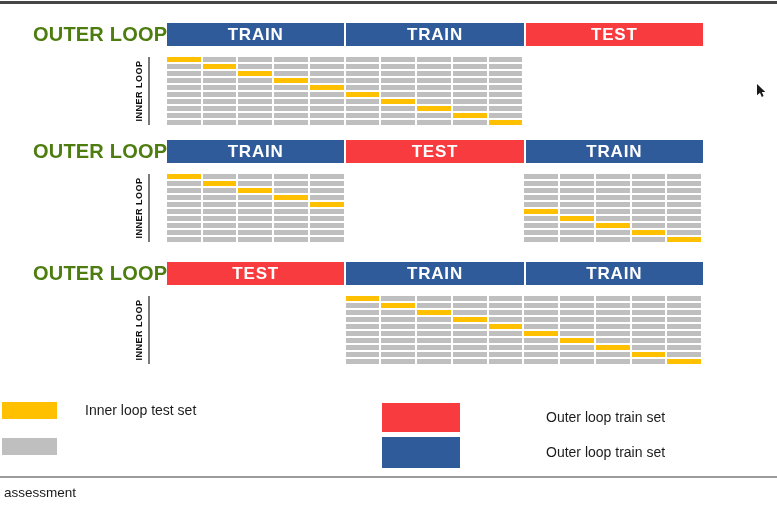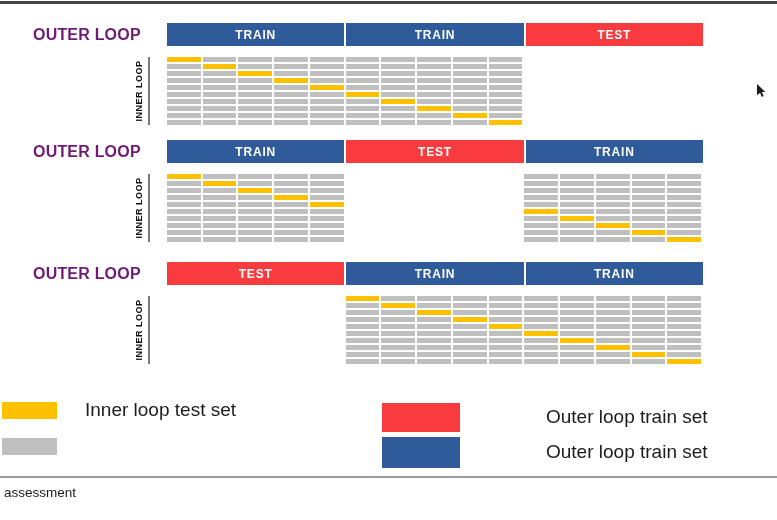--- a/index.html
+++ b/index.html
@@ -1,35 +1,35 @@
 <!DOCTYPE html>
 <html><head>
 <meta charset="utf-8">
 <style>
   html,body{margin:0;padding:0;background:#fff;}
   .canvas{position:relative;width:777px;height:520px;background:#ffffff;overflow:hidden;
           font-family:"Liberation Sans",sans-serif;}
   .top-rule{position:absolute;left:0;top:1px;width:777px;height:3px;background:#464646;}
   .section{position:absolute;left:0;width:777px;height:106px;}
   .outer-label{position:absolute;left:33px;top:0;height:23px;line-height:23px;
-               font-size:16px;font-weight:bold;color:#701a75;letter-spacing:.2px;white-space:nowrap;}
+               font-size:20px;font-weight:bold;color:#4d7c0f;letter-spacing:.2px;white-space:nowrap;}
   .outer-bar{position:absolute;left:167px;top:0;width:536px;height:23px;display:flex;gap:2px;}
   .outer-seg{flex:1;display:flex;align-items:center;justify-content:center;
-             color:#fff;font-weight:bold;font-size:12px;letter-spacing:.8px;}
+             color:#fff;font-weight:bold;font-size:17px;letter-spacing:.8px;}
   .inner-area{position:absolute;left:0;top:34px;width:777px;height:70px;}
   .inner-line{position:absolute;left:148px;top:0;width:2px;height:68px;background:#7b7b7b;}
   .inner-label{position:absolute;left:104px;top:28px;width:70px;height:12px;line-height:12px;
                transform:rotate(-90deg);text-align:center;font-size:9px;font-weight:bold;
                letter-spacing:.5px;color:#111;white-space:nowrap;}
   .inner-block{position:absolute;top:0;}
   .cv-row{display:flex;gap:2px;height:5px;margin-bottom:2px;}
   .seg{flex:1;height:5px;}
   .legend{position:absolute;left:0;top:0;width:777px;height:520px;pointer-events:none;}
   .legend-swatch{position:absolute;}
-  .legend-label{position:absolute;font-size:19px;line-height:18px;color:#1c1c1c;white-space:nowrap;}
+  .legend-label{position:absolute;font-size:14px;line-height:18px;color:#1c1c1c;white-space:nowrap;}
   .sep-rule{position:absolute;left:0;top:476px;width:777px;height:2px;background:#9c9c9c;}
   .footnote{position:absolute;left:4px;top:482px;width:760px;font-size:13.5px;line-height:21px;color:#1a1a1a;}
   .cursor{position:absolute;left:757px;top:84px;}
 </style>
 </head>
 <body>
 
 <div class="canvas">
   <div class="top-rule"></div>
   <div id="sections">

